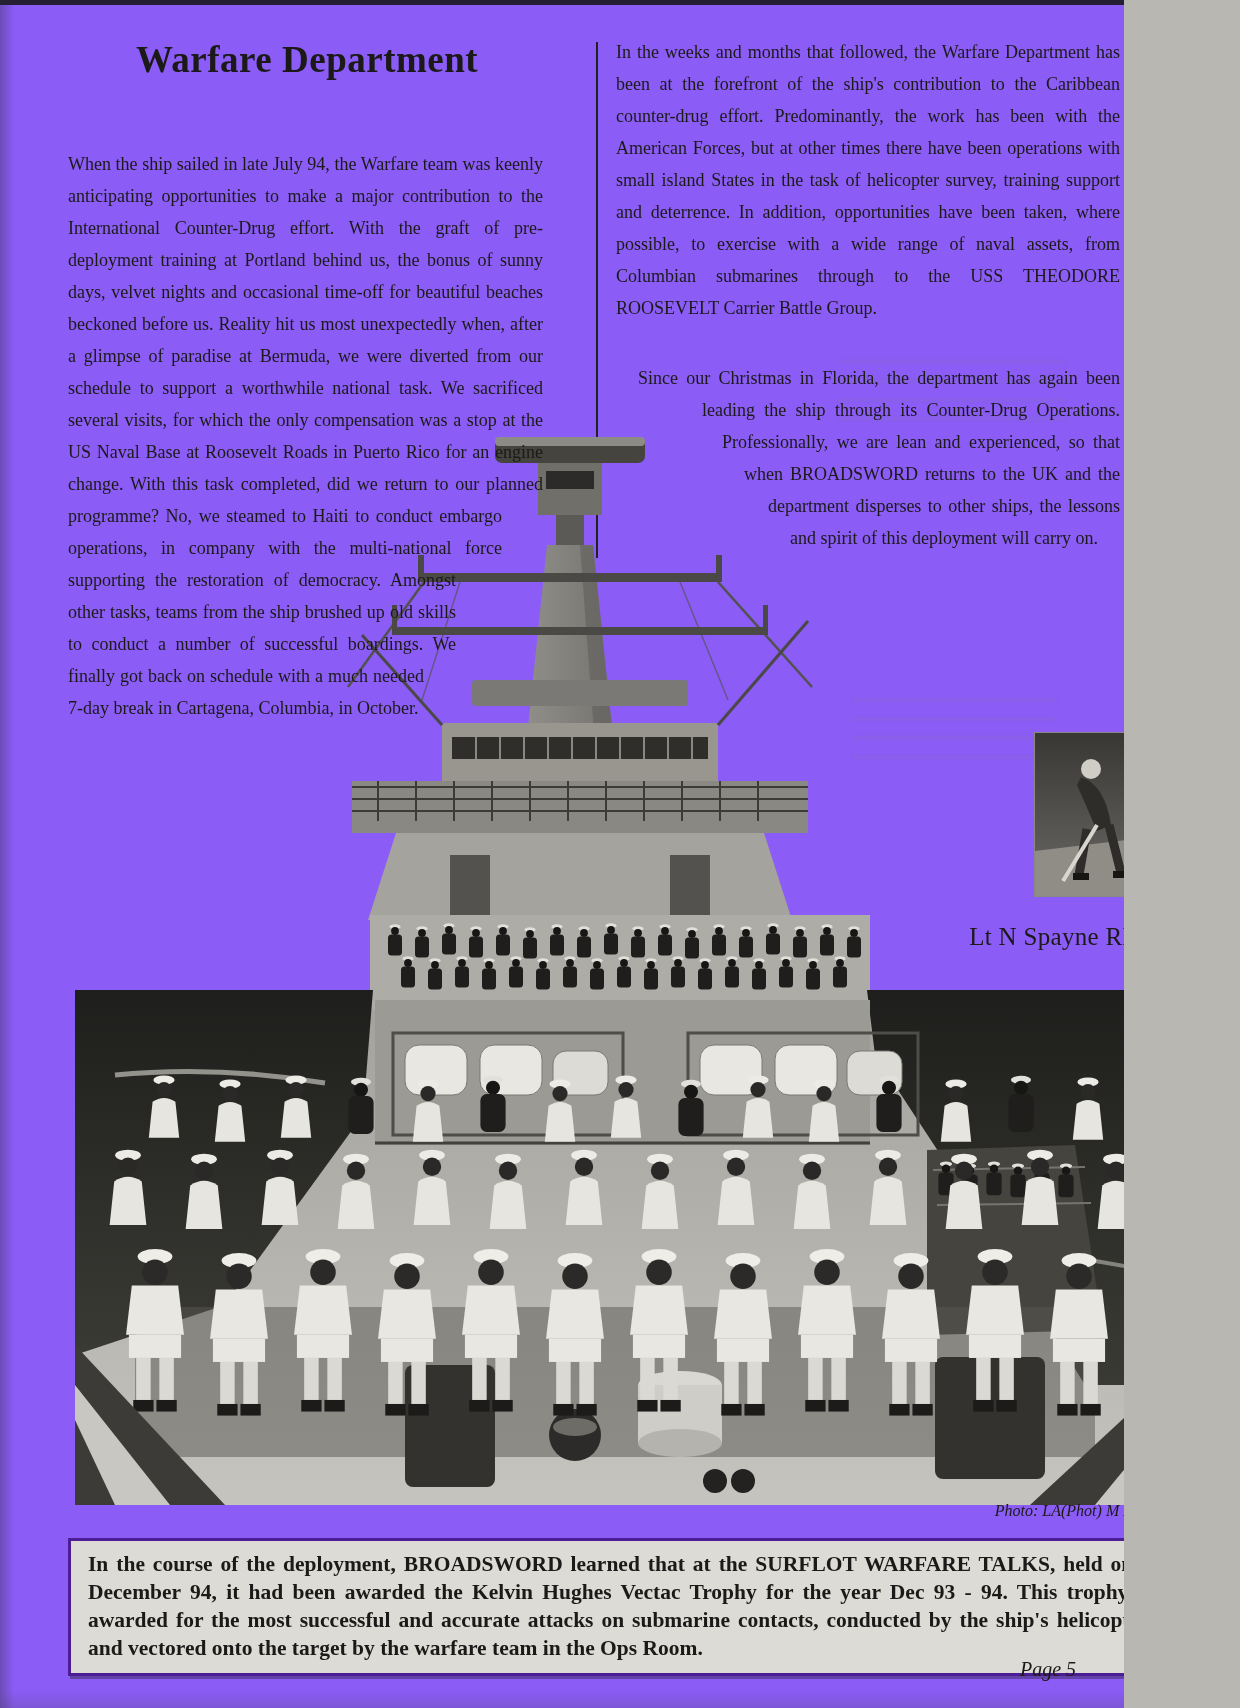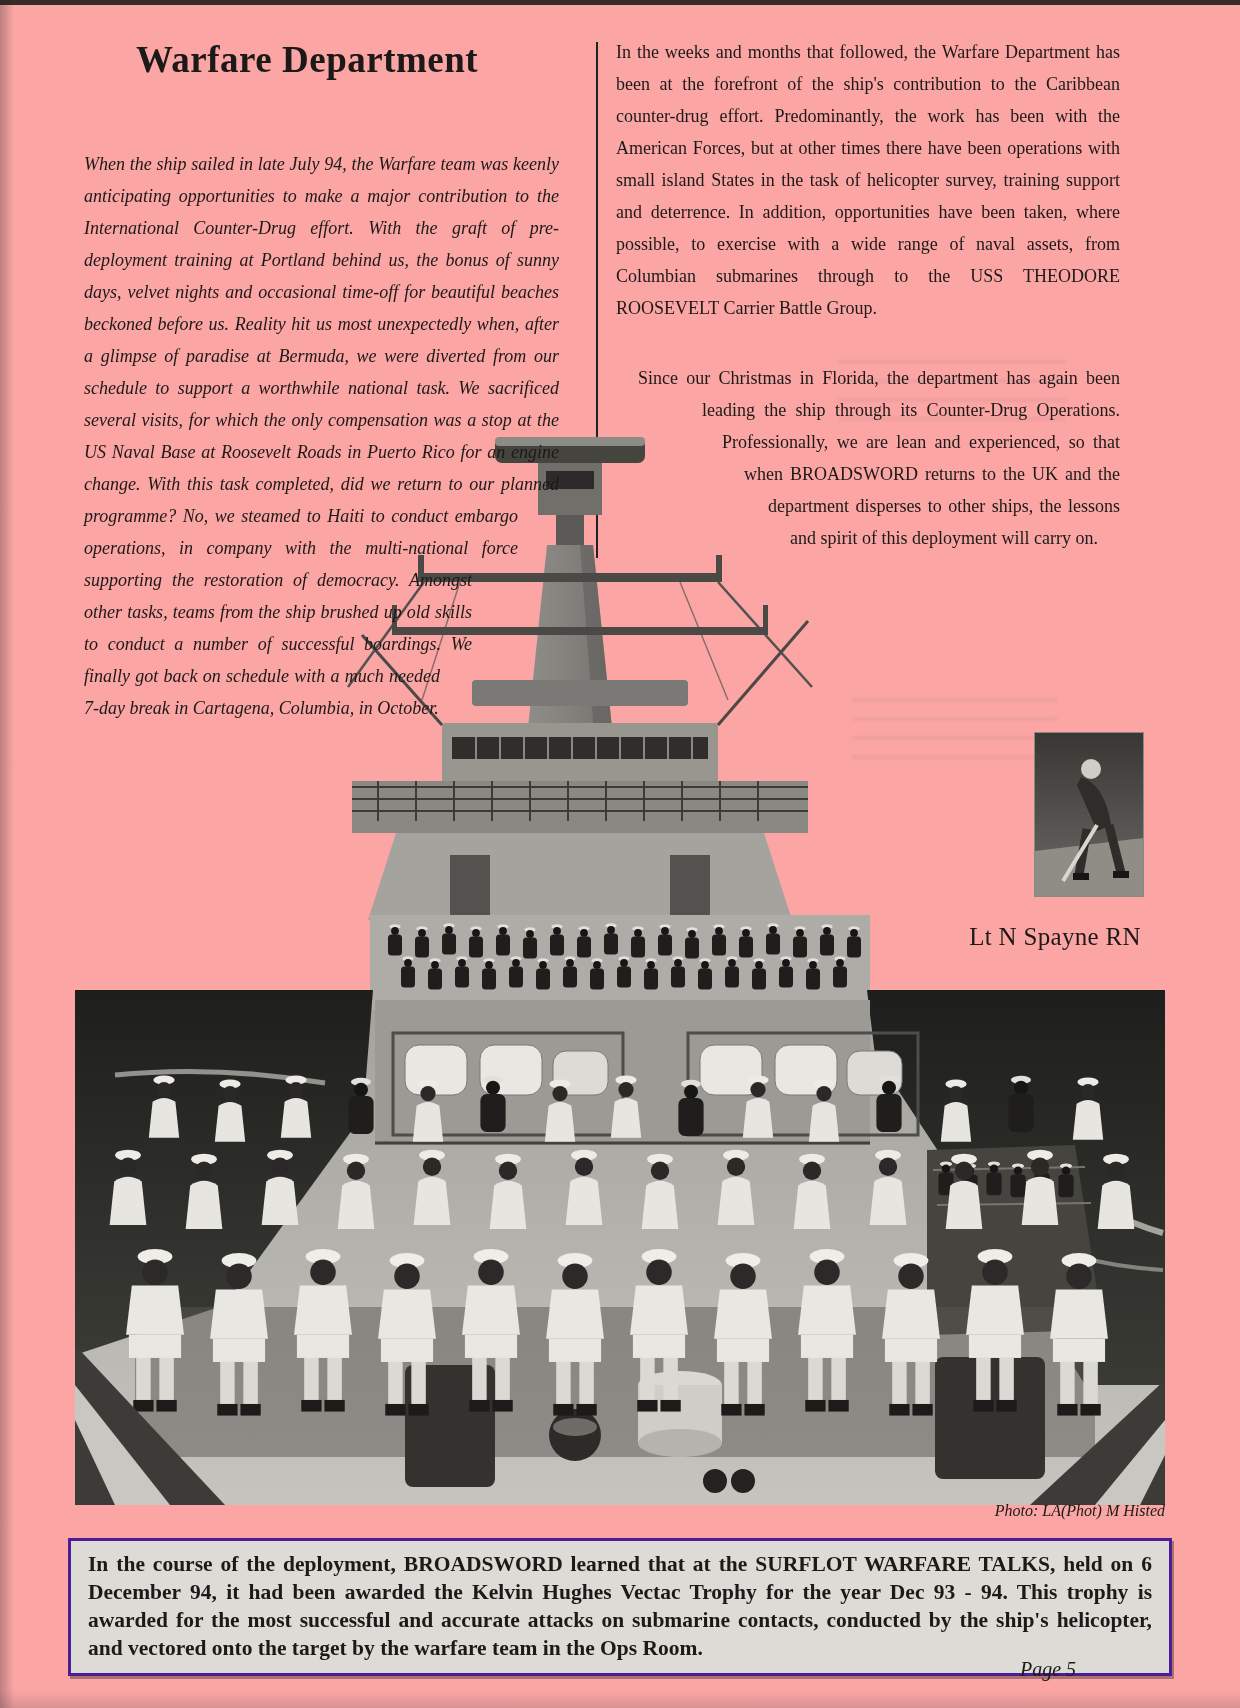--- a/index.html
+++ b/index.html
@@ -1,19 +1,19 @@
 <!DOCTYPE html>
 <html><head>
 <meta charset="utf-8">
 <style>
   html,body{margin:0;padding:0;background:#b9b7b2;}
   #page{
     position:relative;
-    width:1240px;height:1708px;
-    background:#fca5a5;
+    width:1124px;height:1708px;
+    background:#8b5cf6;
     font-family:"Liberation Serif","DejaVu Serif",serif;
     color:#1b1a18;
     overflow:hidden;
   }
   
   .scan-top{position:absolute;left:0;top:0;width:1240px;height:5px;background:#141412;opacity:.85;}
   .scan-left{position:absolute;left:0;top:0;width:14px;height:1708px;
     background:linear-gradient(90deg,rgba(40,40,38,.30),rgba(40,40,38,0));}
   .scan-bottom{position:absolute;left:0;top:1690px;width:1240px;height:18px;
     background:linear-gradient(0deg,rgba(60,60,58,.18),rgba(60,60,58,0));}
@@ -21,21 +21,21 @@
     background:repeating-linear-gradient(0deg,transparent 0 15px,rgba(125,122,116,.22) 15px 19px);}
 
   .masthead{position:absolute;left:68px;top:40px;width:478px;text-align:center;}
   .title{font-size:37px;font-weight:bold;letter-spacing:.5px;line-height:1.1;}
   .subtitle{font-size:29px;font-weight:bold;font-style:italic;margin-top:4px;}
 
   .divider{position:absolute;left:596px;top:42px;width:2px;height:516px;background:#22211f;}
 
   .bodytext{font-size:18px;line-height:32px;text-align:justify;hyphens:none;}
 
-  .col-left{position:absolute;left:84px;top:148px;width:476px;font-style:italic;}
+  .col-left{position:absolute;left:68px;top:148px;width:476px;}
   .col-right{position:absolute;left:616px;top:36px;width:504px;}
   .col-right .p2{margin-top:38px;}
 
   .fr{float:right;clear:right;width:0;height:0;}
   .fl{float:left;clear:left;width:0;height:0;}
   
   .lf1{height:352px;width:1px;} .lf2{height:64px;width:42px;}
   .lf3{height:96px;width:88px;} .lf4{height:96px;width:120px;}
   .lf5{height:64px;width:135px;} .lf6{height:32px;width:170px;}
   .lf7{height:170px;width:350px;}

